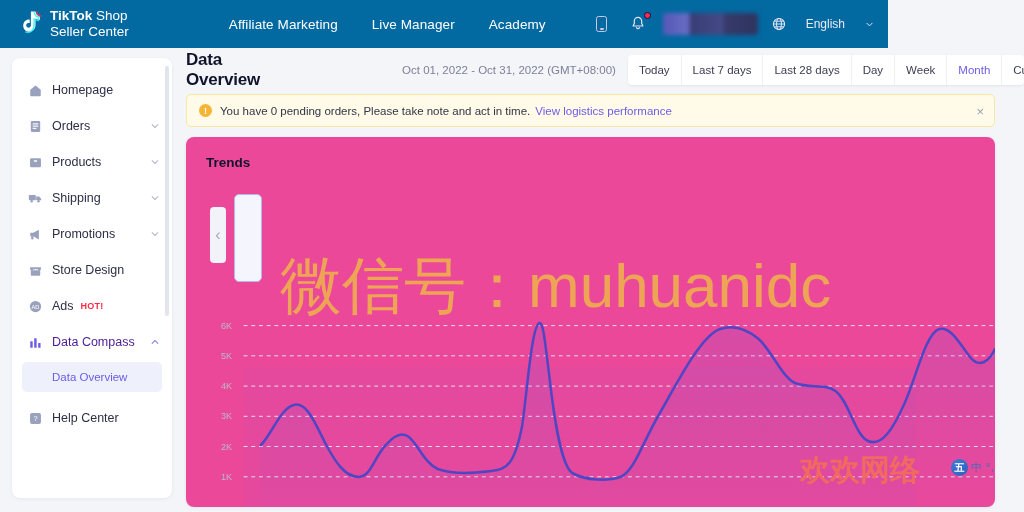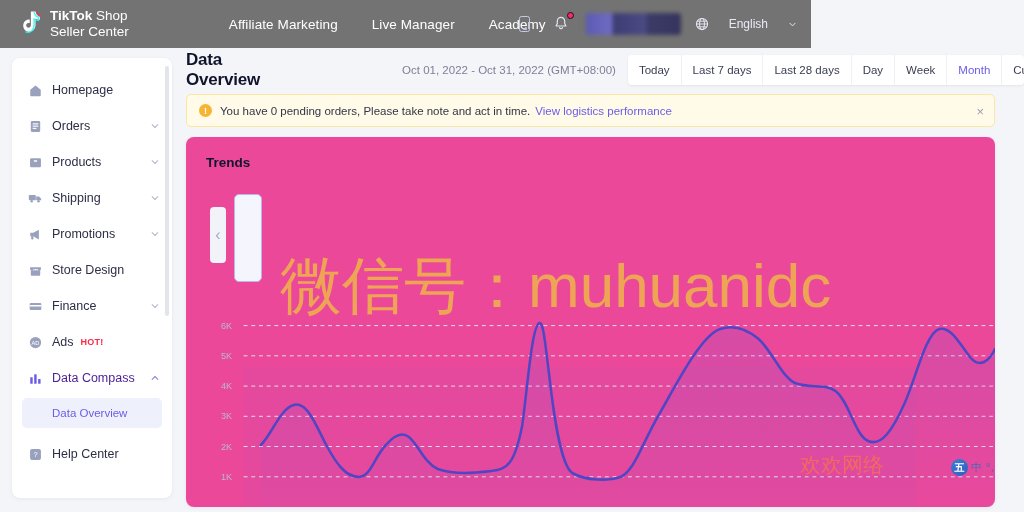--- a/index.html
+++ b/index.html
@@ -7,22 +7,22 @@
     width: 1024px; height: 512px;
     overflow: hidden;
     background: #f4f5f8;
     font-family: "Liberation Sans", "DejaVu Sans", sans-serif;
     -webkit-font-smoothing: antialiased;
   }
 
   
   .topnav {
     position: absolute; top: 0; left: 0;
-    width: 811px; height: 48px;
-    background: #737373;
+    width: 888px; height: 48px;
+    background: #0369a1;
     display: flex; align-items: center;
     z-index: 30;
   }
   .brand { display: flex; align-items: center; margin-left: 18px; }
   .brand-note { width: 26px; height: 28px; position: relative; margin-right: 6px; }
   .brand-text { color: #fff; line-height: 1.15; }
   .brand-l1 { font-size: 13.5px; }
   .brand-l1 b { font-weight: 700; }
   .brand-l1 span.light { font-weight: 400; }
   .brand-l2 { font-size: 13.5px; font-weight: 400; }
@@ -197,22 +197,22 @@
   
   .wm-orange {
     position: absolute; left: 280px; top: 255px;
     font-family: Liberation Sans, sans-serif;
     font-size: 62px; color: #eda454; white-space: nowrap;
     z-index: 25; pointer-events: none; line-height: 1;
   }
   .wm-red {
     position: absolute; left: 800px; top: 455px;
     font-family: "Liberation Serif", "DejaVu Serif", serif;
-    font-size: 21px; color: #f2695f; white-space: nowrap;
-    z-index: 25; pointer-events: none; line-height: 1; font-weight: 400;
+    font-size: 30px; color: #f2695f; white-space: nowrap;
+    z-index: 25; pointer-events: none; line-height: 1; font-weight: 700;
   }
   .ime {
     position: absolute; left: 951px; top: 459px;
     display: flex; align-items: center; gap: 3px;
     z-index: 26; pointer-events: none;
   }
   .ime-badge {
     width: 17px; height: 17px; border-radius: 50%;
     background: linear-gradient(145deg,#3f7bd8,#2e5fbe);
     color: #fff; font-size: 10px; font-weight: 700;
@@ -343,32 +343,20 @@
   <div class="side-item">
     <span class="side-ic">
       <svg viewBox="0 0 16 16" width="15" height="15">
           <path d="M2.2 4.4h11.6v2.1a1.7 1.7 0 0 1-3.4 0 1.7 1.7 0 0 1-2.2 0 1.7 1.7 0 0 1-2.2 0 1.7 1.7 0 0 1-3.8 0z" fill="currentColor"></path>
           <rect x="3" y="7.6" width="10" height="6" rx=".8" fill="currentColor"></rect>
         </svg>
     </span>
     <span class="side-label">Store Design</span>
   </div>
 
-  <div class="side-item">
-    <span class="side-ic">
-      <svg viewBox="0 0 16 16" width="15" height="15">
-          <rect x="1.8" y="4.2" width="12.4" height="7.6" rx="1.2" fill="currentColor"></rect>
-          <rect x="1.8" y="6.4" width="12.4" height="1.6" fill="#fff"></rect>
-        </svg>
-    </span>
-    <span class="side-label">Finance</span>
-    <svg class="side-caret" viewBox="0 0 12 12">
-        <path d="M2.6 4.4 6 7.8l3.4-3.4" fill="none" stroke="currentColor" stroke-width="1.3" stroke-linecap="round" stroke-linejoin="round"></path>
-      </svg>
-  </div>
 
   <div class="side-item">
     <span class="side-ic">
       <svg viewBox="0 0 16 16" width="15" height="15">
           <circle cx="8" cy="8" r="6" fill="currentColor"></circle>
           <text x="8" y="10.4" font-size="6" fill="#fff" text-anchor="middle" font-family="Liberation Sans, sans-serif">AD</text>
         </svg>
     </span>
     <span class="side-label">Ads</span>
     <span class="hot-badge">HOT!</span>

